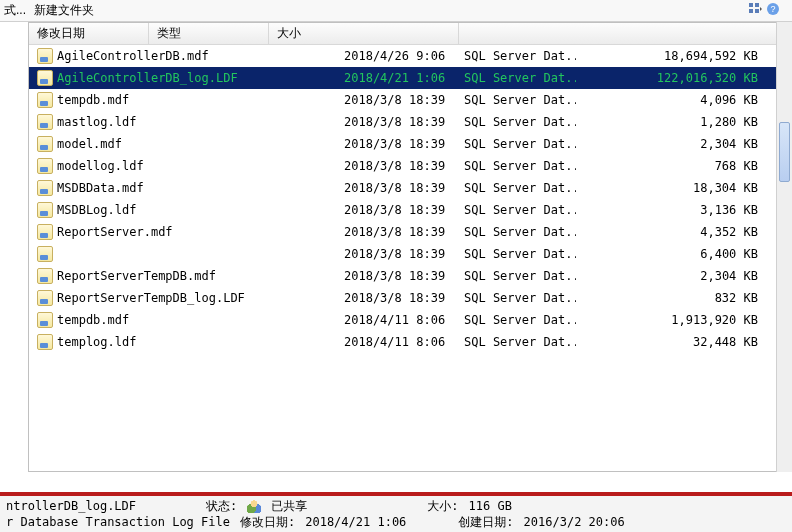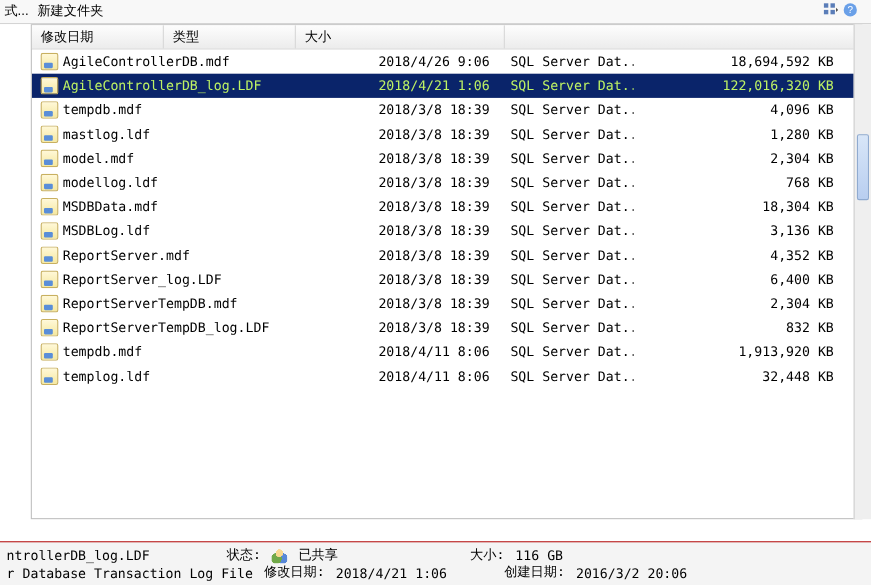--- a/index.html
+++ b/index.html
@@ -69,21 +69,21 @@
     border-top: 4px solid #666;
   }
   .filelist { flex: 1; overflow: auto; }
   .row {
     display: flex;
     height: 22px;
     align-items: center;
   }
   .row.selected {
     background: #0a246a;
-    color: #bef264;
+    color: #22c55e;
     align-items: center;
   }
   .cell { padding: 0 8px; overflow: hidden; white-space: nowrap; }
   .cname { width: 260px; display: flex; align-items: center; gap: 4px; }
   .cdate { width: 120px; font-family: "Consolas","SimSun",monospace; margin-left: 47px; }
   .ctype { width: 120px; font-family: "Consolas","SimSun",monospace; }
   .csize { width: 190px; text-align: right; font-family: "Consolas","SimSun",monospace; }
   .file-icon {
     width: 16px; height: 16px; flex: 0 0 16px;
     background: linear-gradient(#fff8d8,#f5e8a0);
@@ -118,21 +118,21 @@
     position: absolute;
     left: 2px; right: 2px;
     top: 100px; height: 60px;
     background: linear-gradient(#d8e6f8,#b8cef0);
     border: 1px solid #8faad0;
     border-radius: 2px;
   }
   .statusbar {
     position: absolute;
     left: 0; right: 0; bottom: 0; height: 40px;
-    border-top: 1px solid #b91c1c;
+    border-top: 4px solid #b91c1c;
     background: #f4f4f4;
     padding: 4px 6px;
     display: flex;
     flex-direction: column;
     justify-content: center;
     font-family: "SimSun","Consolas",monospace;
   }
   .status-row { display: flex; gap: 10px; align-items: center; height: 16px; }
   .shared-icon {
     width: 14px; height: 14px;
@@ -259,21 +259,20 @@
           <span class="file-icon"></span>
           <span class="fname">ReportServer.mdf</span>
         </div>
         <div class="cell cdate">2018/3/8 18:39</div>
         <div class="cell ctype">SQL Server Dat...</div>
         <div class="cell csize">4,352 KB</div>
       </div>
       <div class="row">
         <div class="cell cname">
           <span class="file-icon"></span>
-          <span class="fname">ReportServer_log.LDF</span>
         </div>
         <div class="cell cdate">2018/3/8 18:39</div>
         <div class="cell ctype">SQL Server Dat...</div>
         <div class="cell csize">6,400 KB</div>
       </div>
       <div class="row">
         <div class="cell cname">
           <span class="file-icon"></span>
           <span class="fname">ReportServerTempDB.mdf</span>
         </div>

